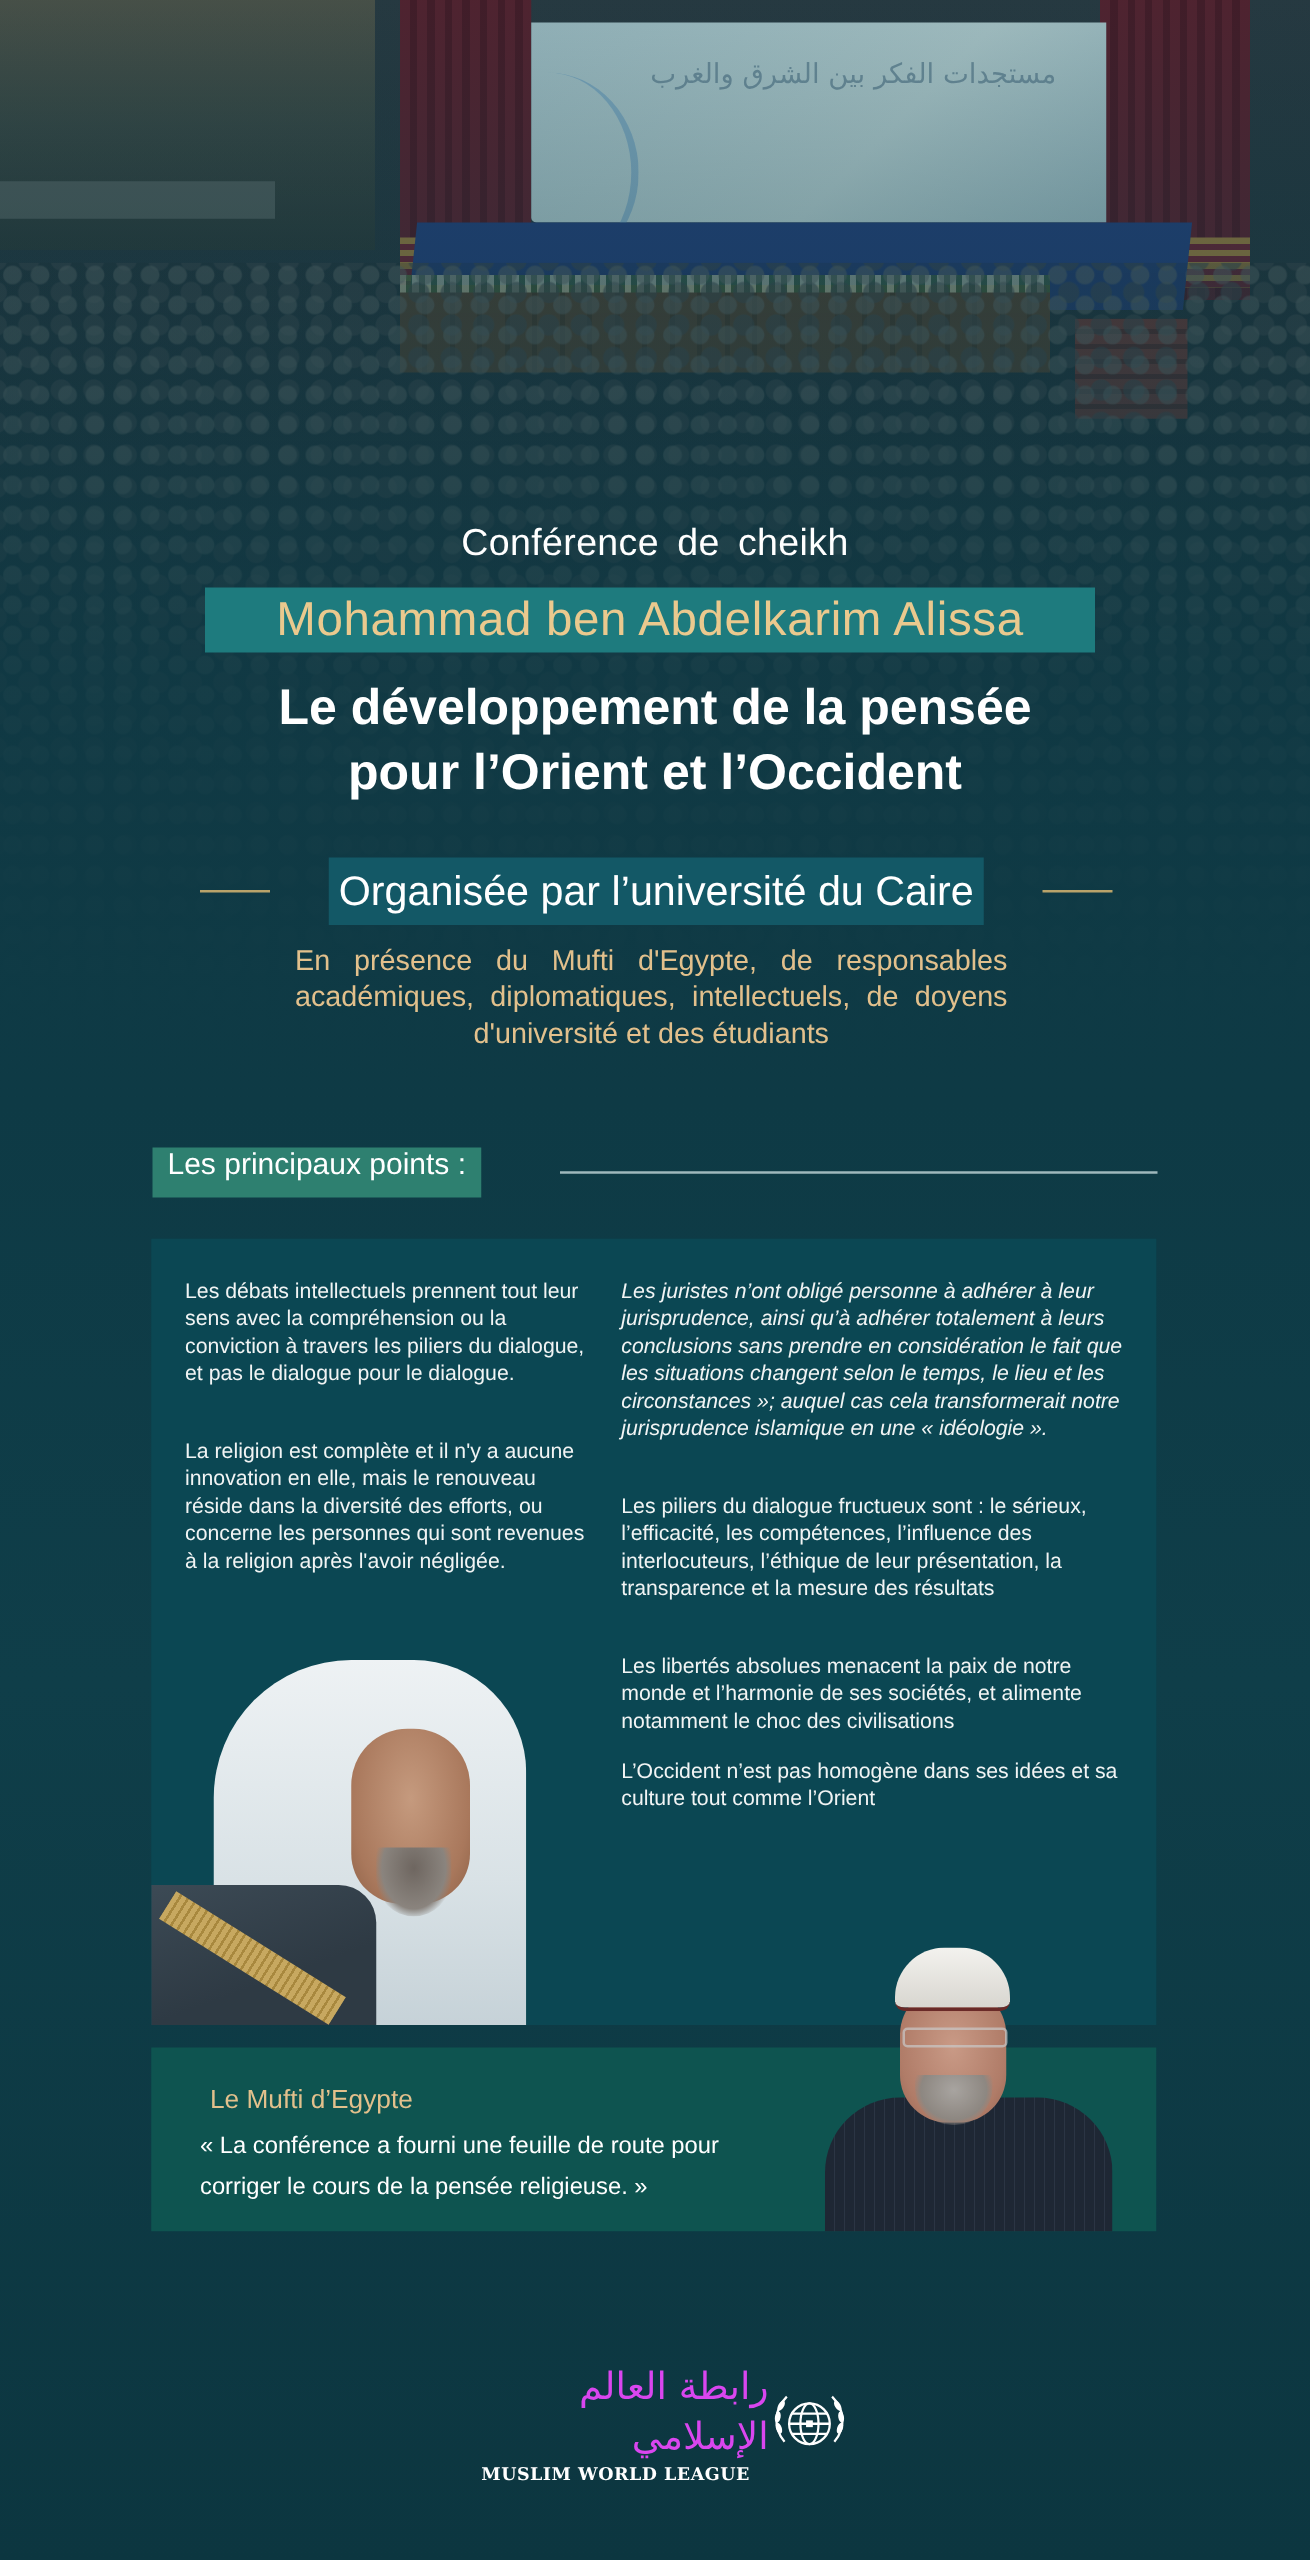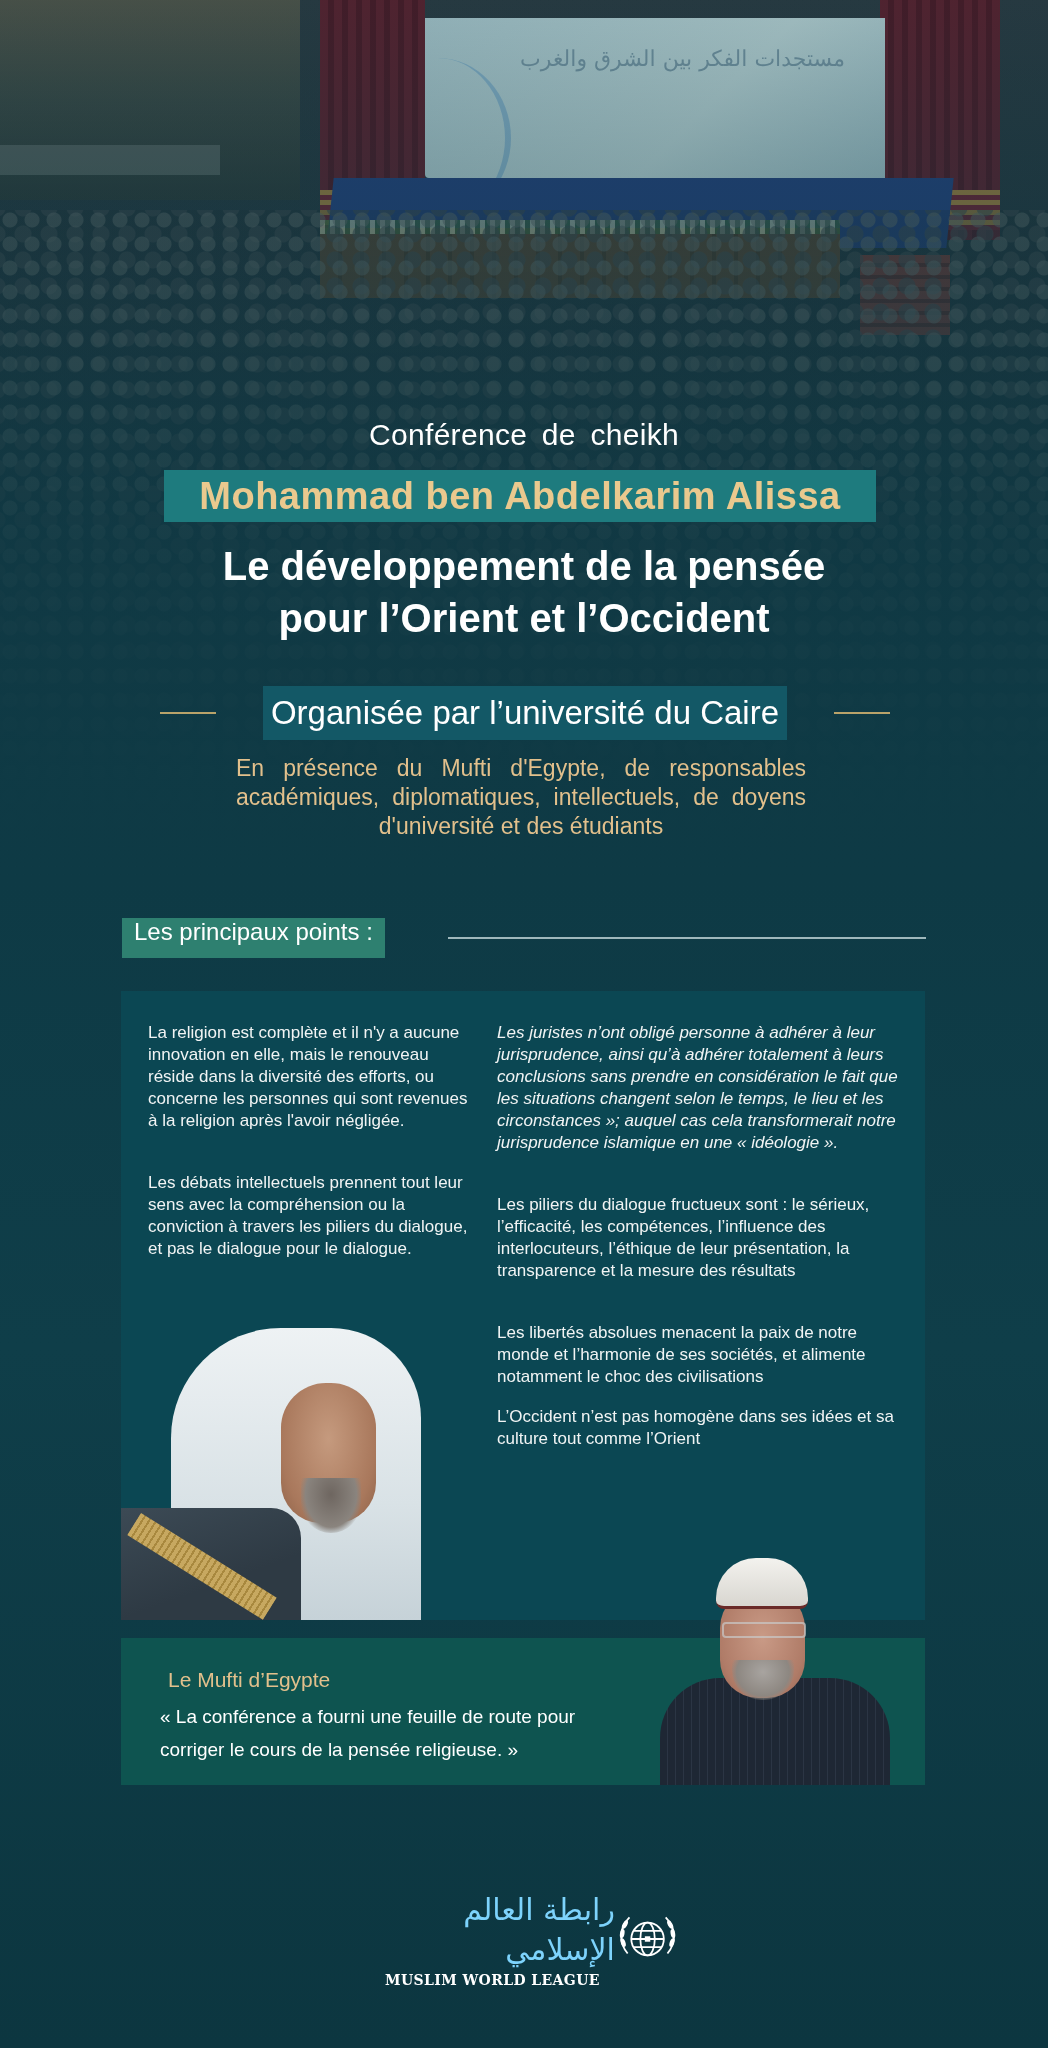--- a/index.html
+++ b/index.html
@@ -93,21 +93,21 @@
   }
 
   
   .conf-label {
     position: absolute; left: 0; top: 418px; width: 1048px; text-align: center;
     color: #ffffff; font-size: 30px; word-spacing: 6px; letter-spacing: 0.3px;
   }
   .name-banner {
     position: absolute; left: 164px; top: 470px; width: 712px; height: 52px;
     background: #1e7b7e;
-    display: flex; align-items: center; justify-content: center; font-weight: bold;
+    display: flex; align-items: center; justify-content: center;
   }
   .name-banner span {
     color: #eac98e; font-size: 38px; letter-spacing: 0.5px;
   }
   .main-title {
     position: absolute; left: 0; top: 540px; width: 1048px; text-align: center;
     color: #ffffff; font-weight: bold; font-size: 40px; line-height: 52px;
   }
 
   .org-row {
@@ -231,21 +231,21 @@
     border-radius: 0 0 30px 30px;
   }
 
   
   .footer-logo {
     position: absolute; left: 370px; top: 1902px; width: 310px; height: 74px;
     display: flex; align-items: center; justify-content: space-between;
   }
   .logo-text { display: flex; flex-direction: column; align-items: center; }
   .logo-arabic {
-    color: #7dd3fc; font-family: "DejaVu Sans", sans-serif; font-size: 30px; line-height: 40px;
+    color: #d946ef; font-family: "DejaVu Sans", sans-serif; font-size: 30px; line-height: 40px;
     direction: rtl;
   }
   .logo-english {
     color: #ffffff; font-family: "DejaVu Serif", serif; font-weight: bold; font-size: 14px;
     letter-spacing: 0.4px; margin-top: 2px;
   }
   .logo-emblem { width: 72px; height: 72px; }
 </style>
 </head>
 <body>
@@ -289,22 +289,22 @@
   <div class="presence">En présence du Mufti d'Egypte, de responsables académiques, diplomatiques, intellectuels, de doyens d'université et des étudiants</div>
 
   <div class="points-head">
     <span>Les principaux points :</span>
   </div>
   <div class="points-rule"></div>
 
   <div class="points-panel"></div>
 
   <div class="col-left">
+    <p class="point">Les débats intellectuels prennent tout leur sens avec la compréhension ou la conviction à travers les piliers du dialogue, et pas le dialogue pour le dialogue.</p>
     <p class="point">La religion est complète et il n'y a aucune innovation en elle, mais le renouveau réside dans la diversité des efforts, ou concerne les personnes qui sont revenues à la religion après l'avoir négligée.</p>
-    <p class="point">Les débats intellectuels prennent tout leur sens avec la compréhension ou la conviction à travers les piliers du dialogue, et pas le dialogue pour le dialogue.</p>
   </div>
 
   <div class="col-right">
     <p class="point p1">Les juristes n’ont obligé personne à adhérer à leur jurisprudence, ainsi qu’à adhérer totalement à leurs conclusions sans prendre en considération le fait que les situations changent selon le temps, le lieu et les circonstances »; auquel cas cela transformerait notre jurisprudence islamique en une « idéologie ».</p>
     <p class="point p2">Les piliers du dialogue fructueux sont  : le sérieux, l’efficacité, les compétences, l’influence des interlocuteurs, l’éthique de leur présentation, la transparence et la mesure des résultats</p>
     <p class="point p3">Les libertés absolues   menacent la paix de notre monde et l’harmonie de ses sociétés, et alimente notamment le choc des civilisations</p>
     <p class="point p4">L’Occident n’est pas homogène dans ses idées et sa culture tout comme l’Orient</p>
   </div>
 
   <div class="portrait-sheikh">

